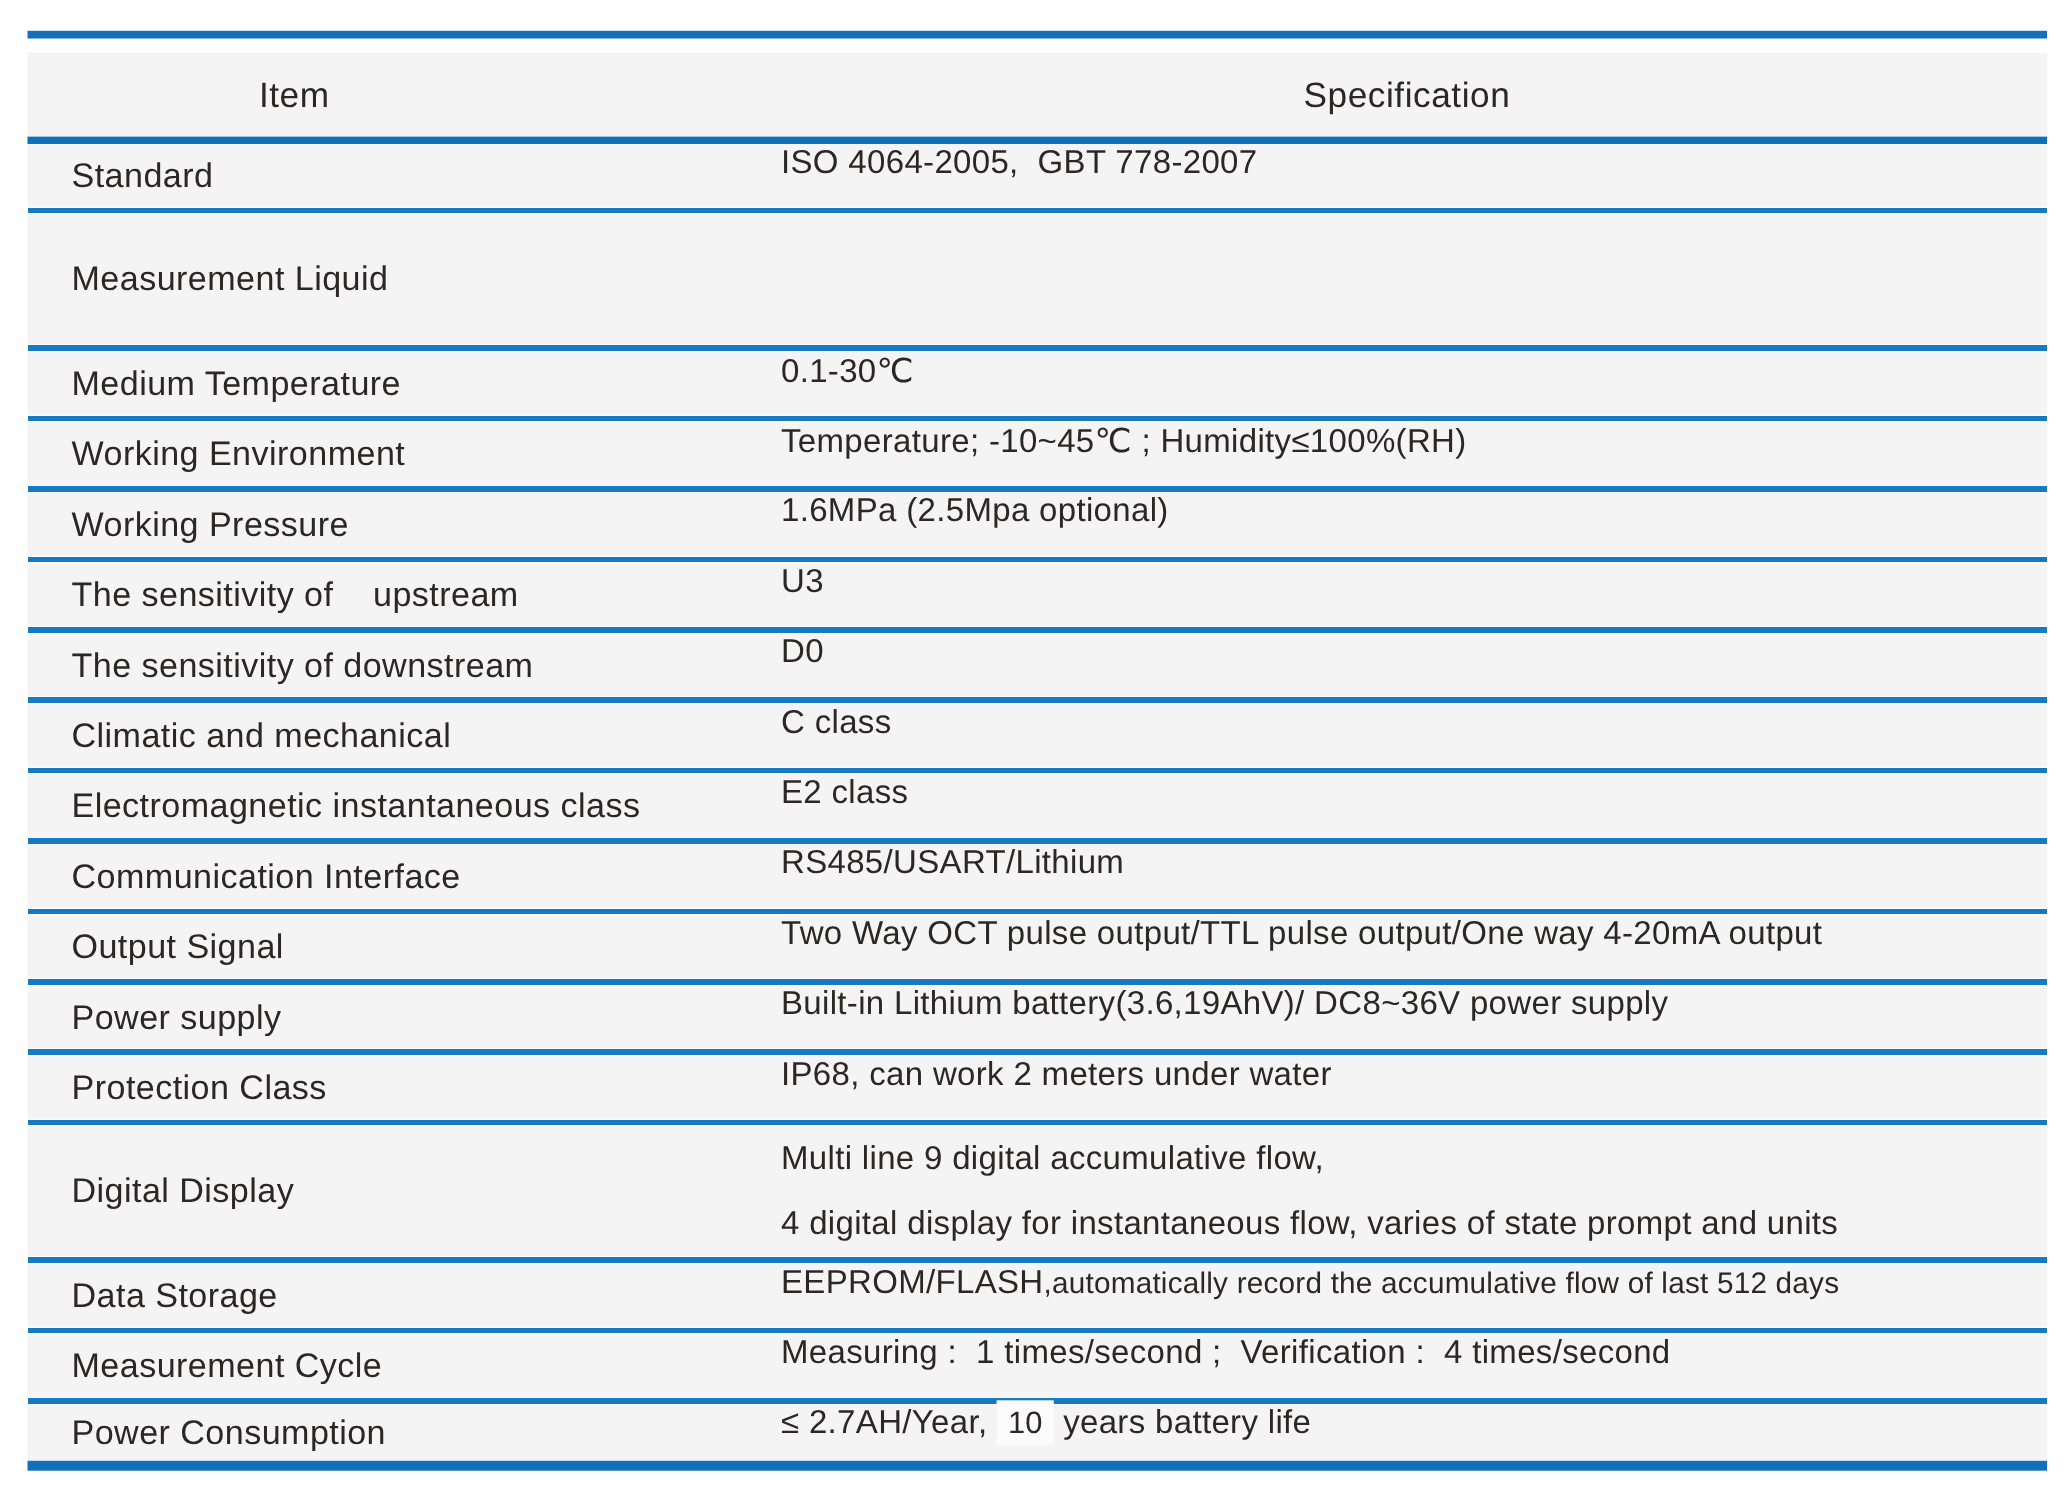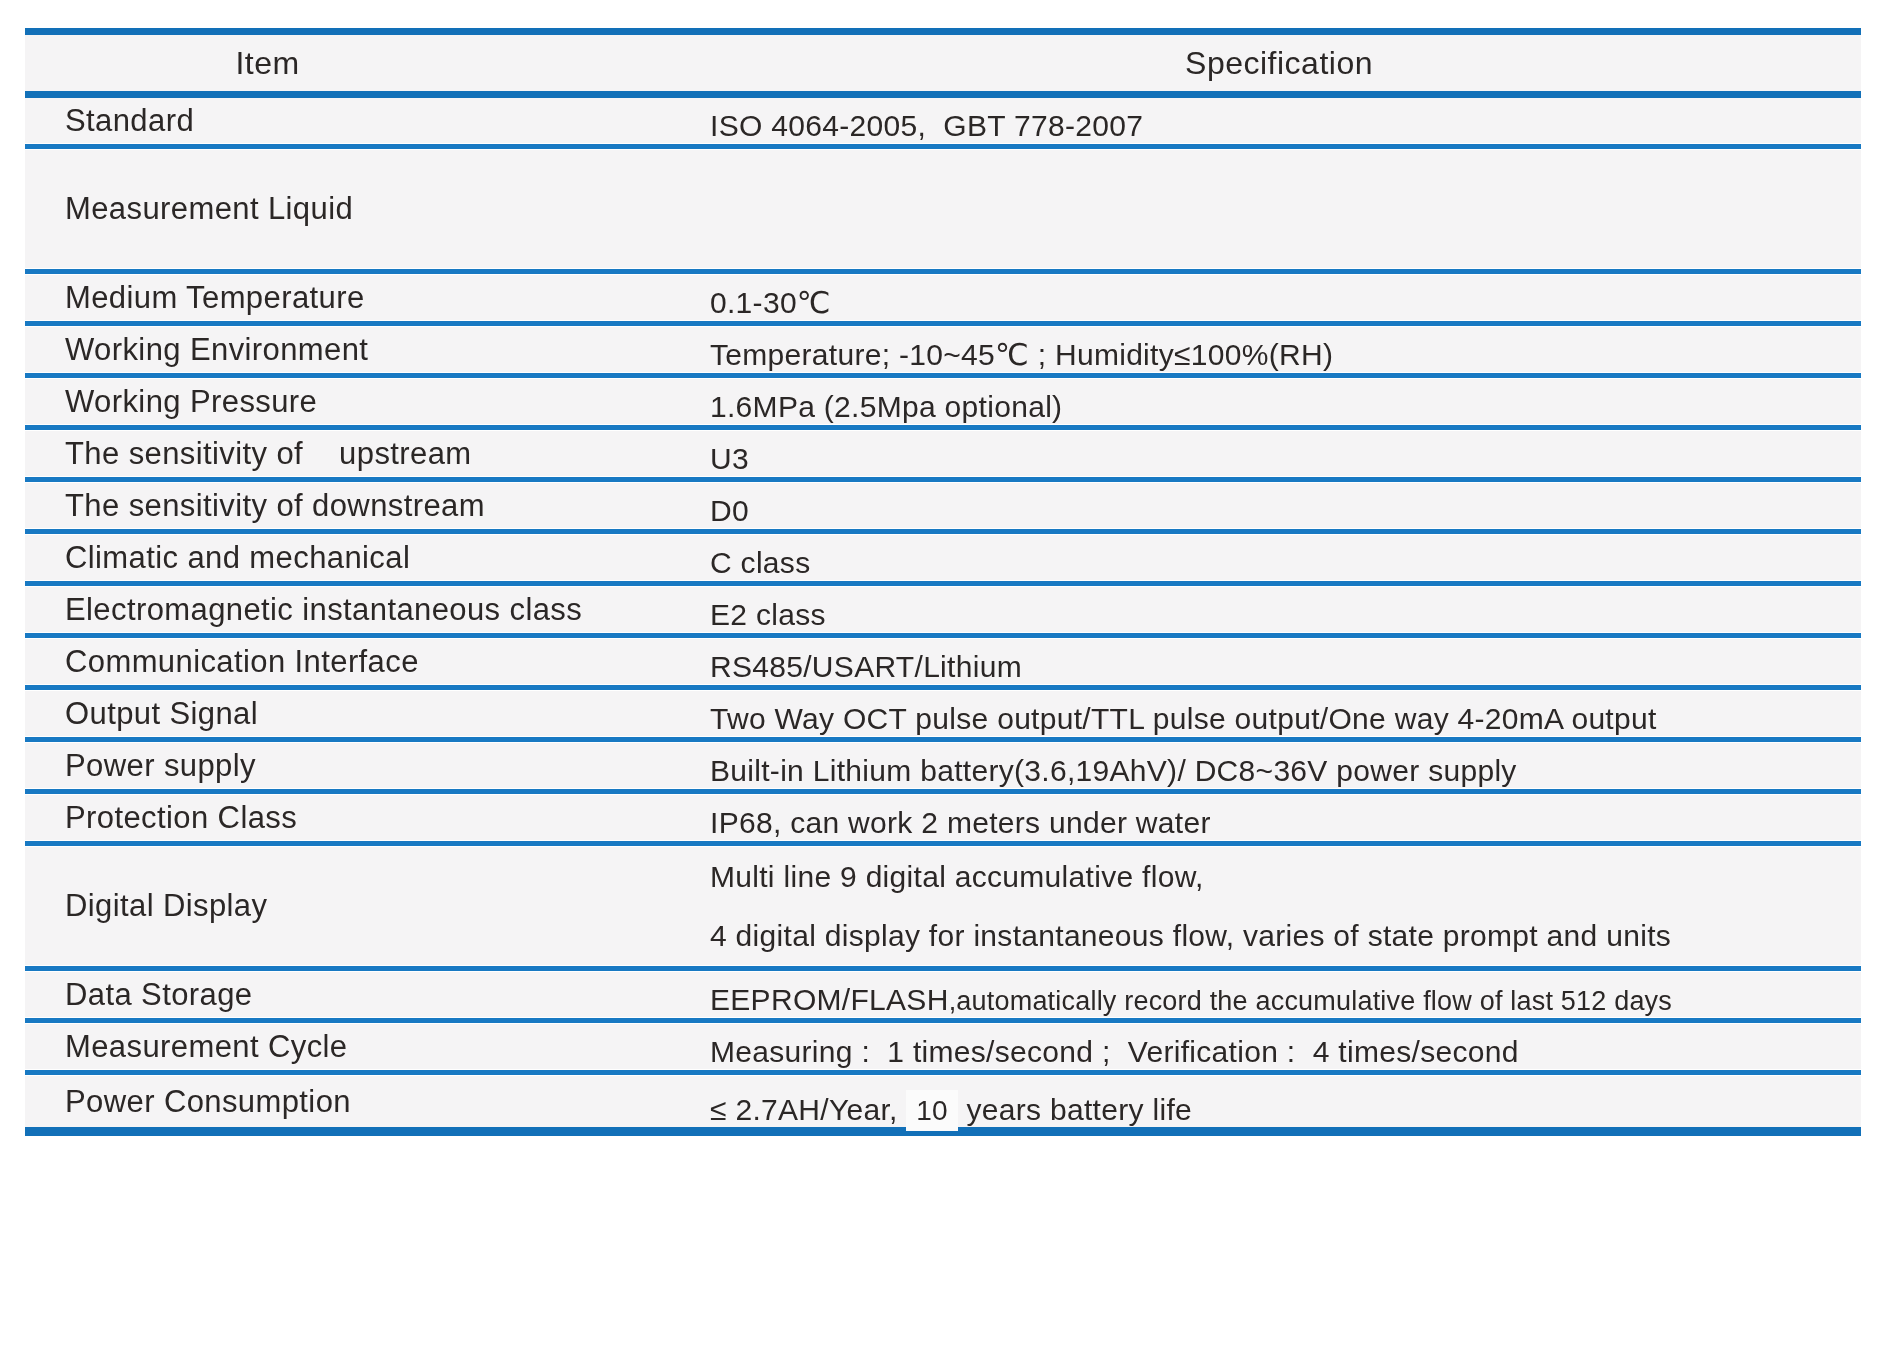--- a/index.html
+++ b/index.html
@@ -7,44 +7,44 @@
     width:1880px;height:1358px;background:#ffffff;
     font-family:"Liberation Sans","DejaVu Sans",sans-serif;
     color:#2b2726;overflow:hidden;
   }
   .spec-table{
     position:absolute;left:25px;top:28px;width:1836px;
   }
   .thick-line{height:7px;background:#1270b8;}
   .bottom-line{height:9px;background:#1270b8;}
   .header-row{
-    position:relative;height:56px;background:#f5f4f5;
+    position:relative;height:76px;background:#f5f4f5;margin-top:13px;
   }
   .h-cell{
     position:absolute;top:0;bottom:0;
     display:flex;align-items:center;justify-content:center;
     font-size:32px;letter-spacing:0.5px;
   }
   .h-item{left:0;width:485px;}
   .h-spec{left:678px;width:1152px;}
   .row{
     display:flex;background:#f5f4f5;
   }
-  .row.lines-1{height:45px;}
+  .row.lines-1{height:57px;}
   .row.lines-2{height:118px;}
   .row.last{height:51px;}
   .cell{box-sizing:border-box;white-space:pre-wrap;}
   .cell.item{
     width:678px;min-width:678px;padding-left:40px;
     display:flex;align-items:center;
     font-size:31px;letter-spacing:0.4px;
   }
   .cell.spec{
     flex:1;padding-left:7px;padding-right:4px;
-    display:flex;flex-direction:column;justify-content:flex-end;
+    display:flex;flex-direction:column;justify-content:flex-start;
     font-size:30px;letter-spacing:0.3px;
   }
   .lines-2 .line{line-height:59px;}
   .small{font-size:27px;letter-spacing:0.2px;}
   .hl{background:#fbfbfb;padding:5px 10px;font-size:28px;}
   .sep{
     height:7px;padding:1px 0;box-sizing:border-box;
     background-color:#1879c3;background-clip:content-box;
   }
 </style>

